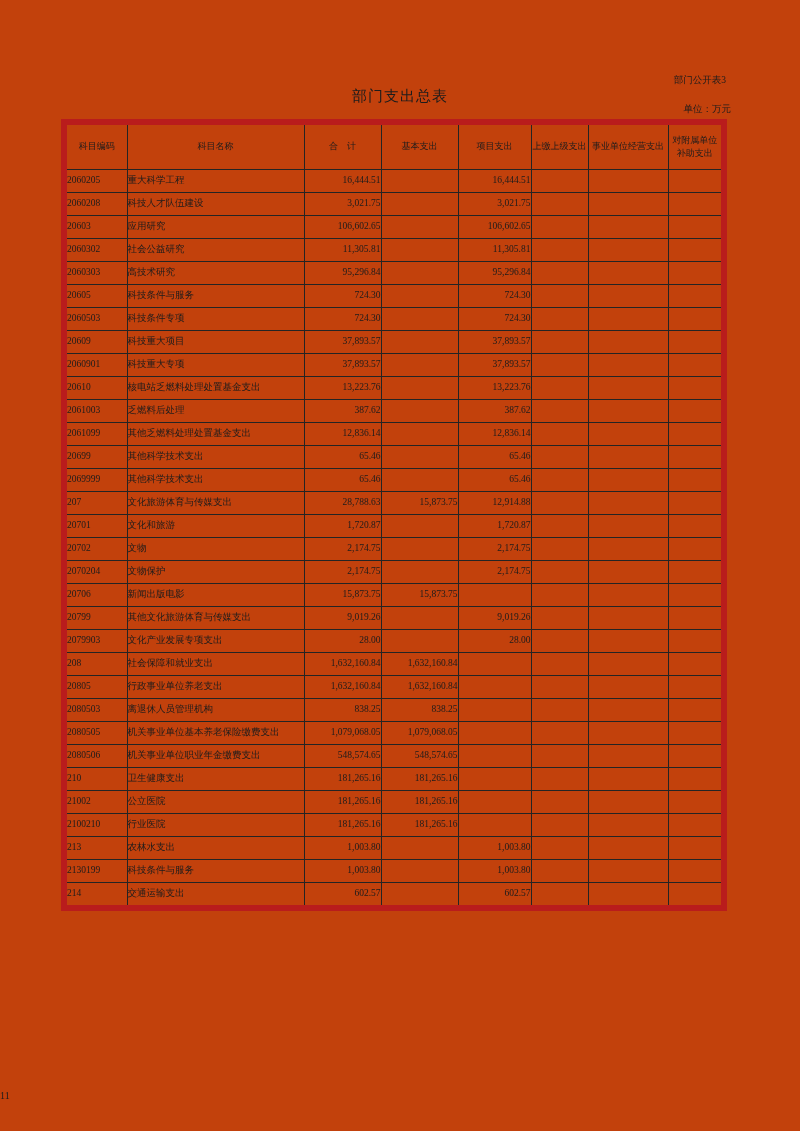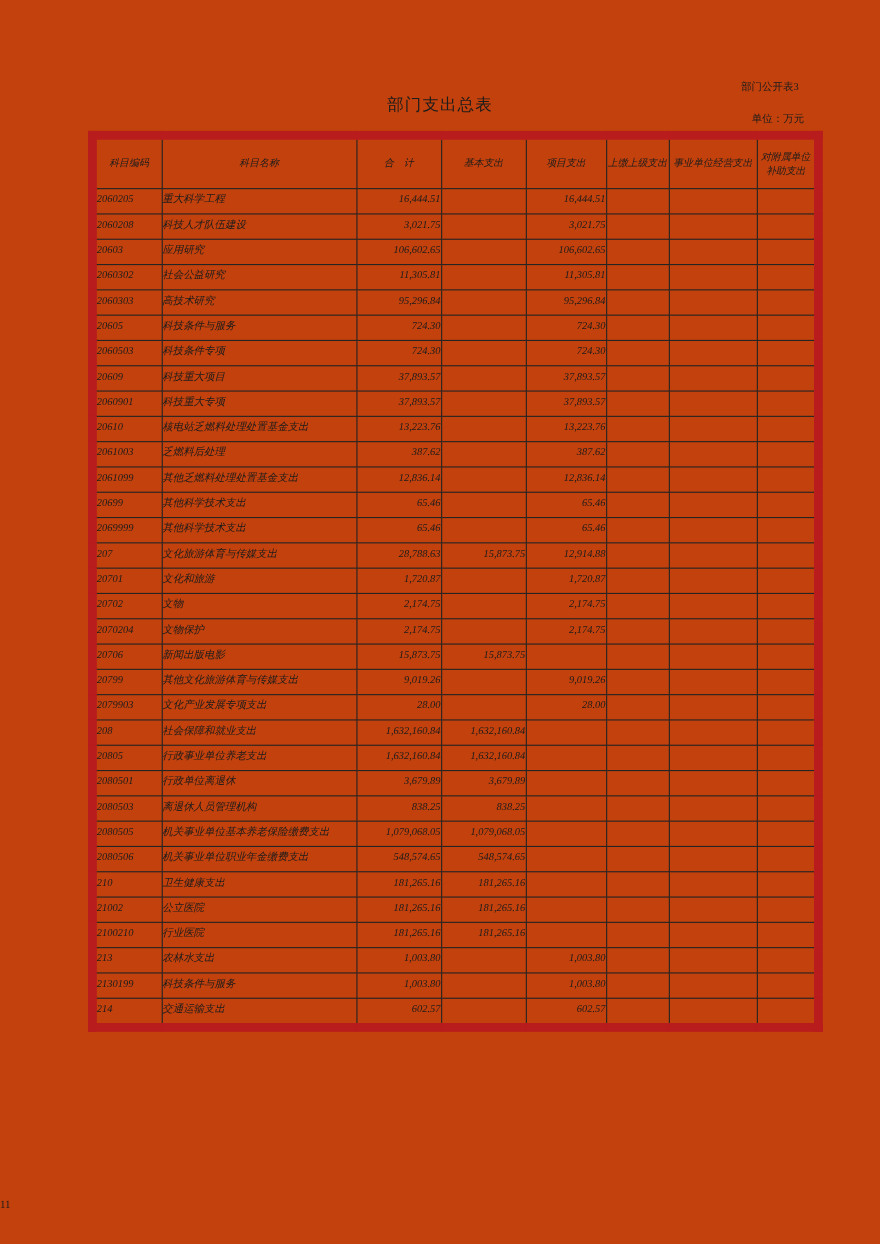--- a/index.html
+++ b/index.html
@@ -41,26 +41,25 @@
     position: absolute;
     top: 105px;
     right: 69px;
     font-size: 9.5px;
     line-height: 1;
     white-space: nowrap;
   }
   table.exp-table {
     position: absolute;
     top: 119px;
-    left: 80px;
+    left: 61px;
     width: 660px;
     border-collapse: collapse;
     table-layout: fixed;
-    border: 8px solid #b91c1c;
-    font-style: italic;
+    border: 6px solid #b91c1c;
   }
   table.exp-table th,
   table.exp-table td {
     border: 1.5px solid #242424;
     overflow: hidden;
     white-space: normal;
   }
   table.exp-table th {
     height: 44px;
     font-weight: normal;
@@ -357,30 +356,20 @@
           <td class="left lv2">20805</td>
           <td class="left lv2">行政事业单位养老支出</td>
           <td class="num">1,632,160.84</td>
           <td class="num">1,632,160.84</td>
           <td class="num"></td>
           <td class="num"></td>
           <td class="num"></td>
           <td class="num"></td>
         </tr>
         <tr>
-          <td class="left lv3">2080501</td>
-          <td class="left lv3">行政单位离退休</td>
-          <td class="num">3,679.89</td>
-          <td class="num">3,679.89</td>
-          <td class="num"></td>
-          <td class="num"></td>
-          <td class="num"></td>
-          <td class="num"></td>
-        </tr>
-        <tr>
           <td class="left lv3">2080503</td>
           <td class="left lv3">离退休人员管理机构</td>
           <td class="num">838.25</td>
           <td class="num">838.25</td>
           <td class="num"></td>
           <td class="num"></td>
           <td class="num"></td>
           <td class="num"></td>
         </tr>
         <tr>

